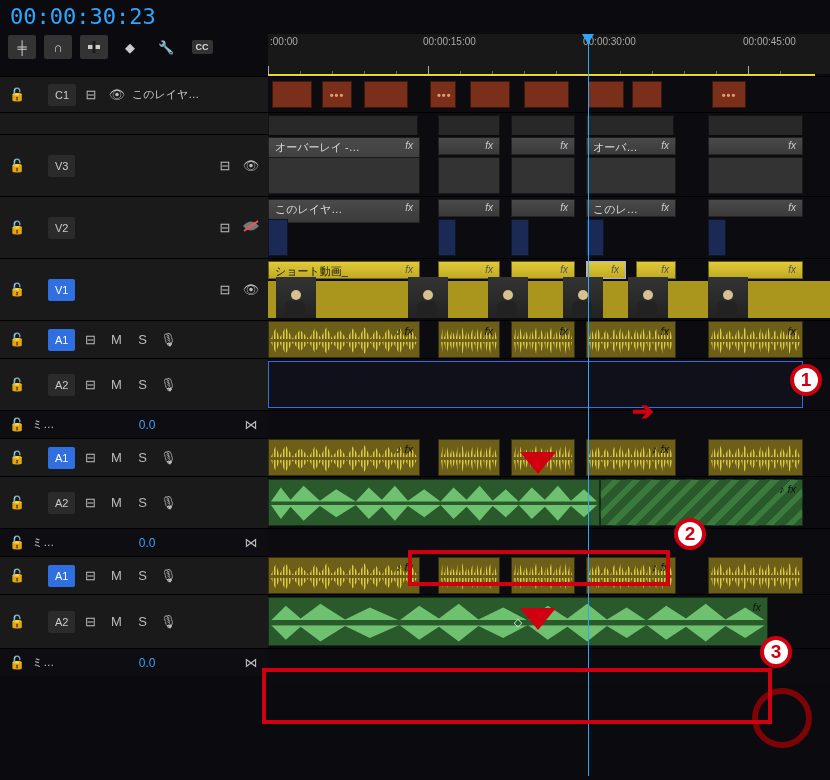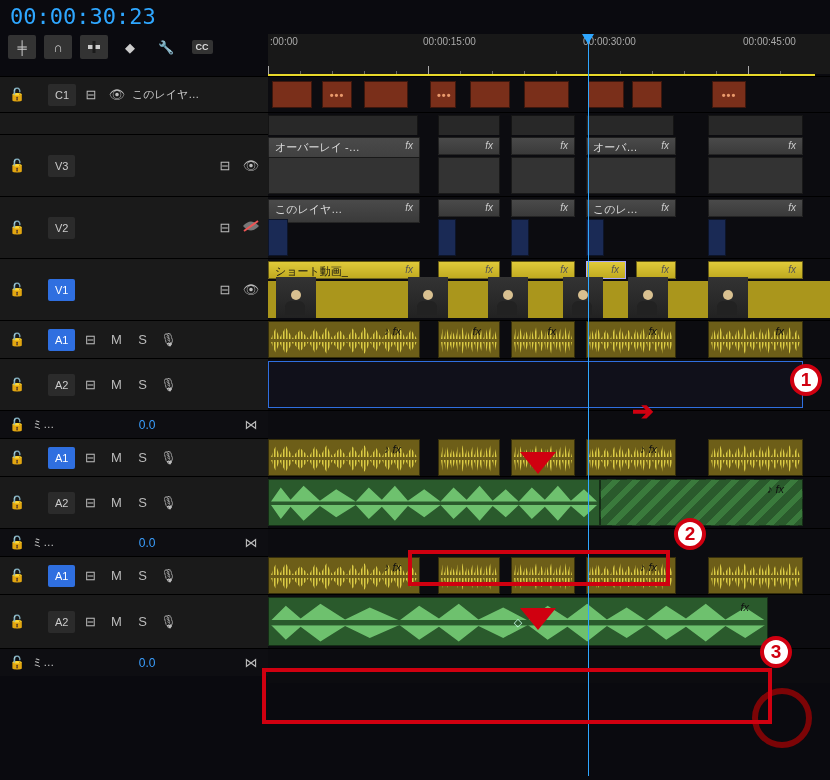--- a/index.html
+++ b/index.html
@@ -190,21 +190,21 @@
   .clip.audio-green .wave.green .w-top,
   .clip.audio-green .wave.green .w-bot {
     background: repeating-linear-gradient(90deg,
       #6ac46a 0 1px, #6ac46a 1px, #2a5a2c 2px 3px);
   }
   .clip.audio-green .wave.green.dense .w-top,
   .clip.audio-green .wave.green.dense .w-bot {
      background: #7ad47a;
      opacity:0.85;
   }
-  .note-icon { position:absolute; right:18px; top:3px; color:#111; font-size:11px;}
+  .note-icon { position:absolute; right:6px; top:3px; color:#111; font-size:11px;}
   .clear-dark {
     position:absolute; background:#10101a;
     top:2px; bottom:2px;
     border:1px solid #2f6fe0;
   }
   .clip.hatched {
      background: repeating-linear-gradient(135deg, #2a5a2c 0 8px, #3a7a3c 8px 14px);
   }
 
   .annot-circle {

